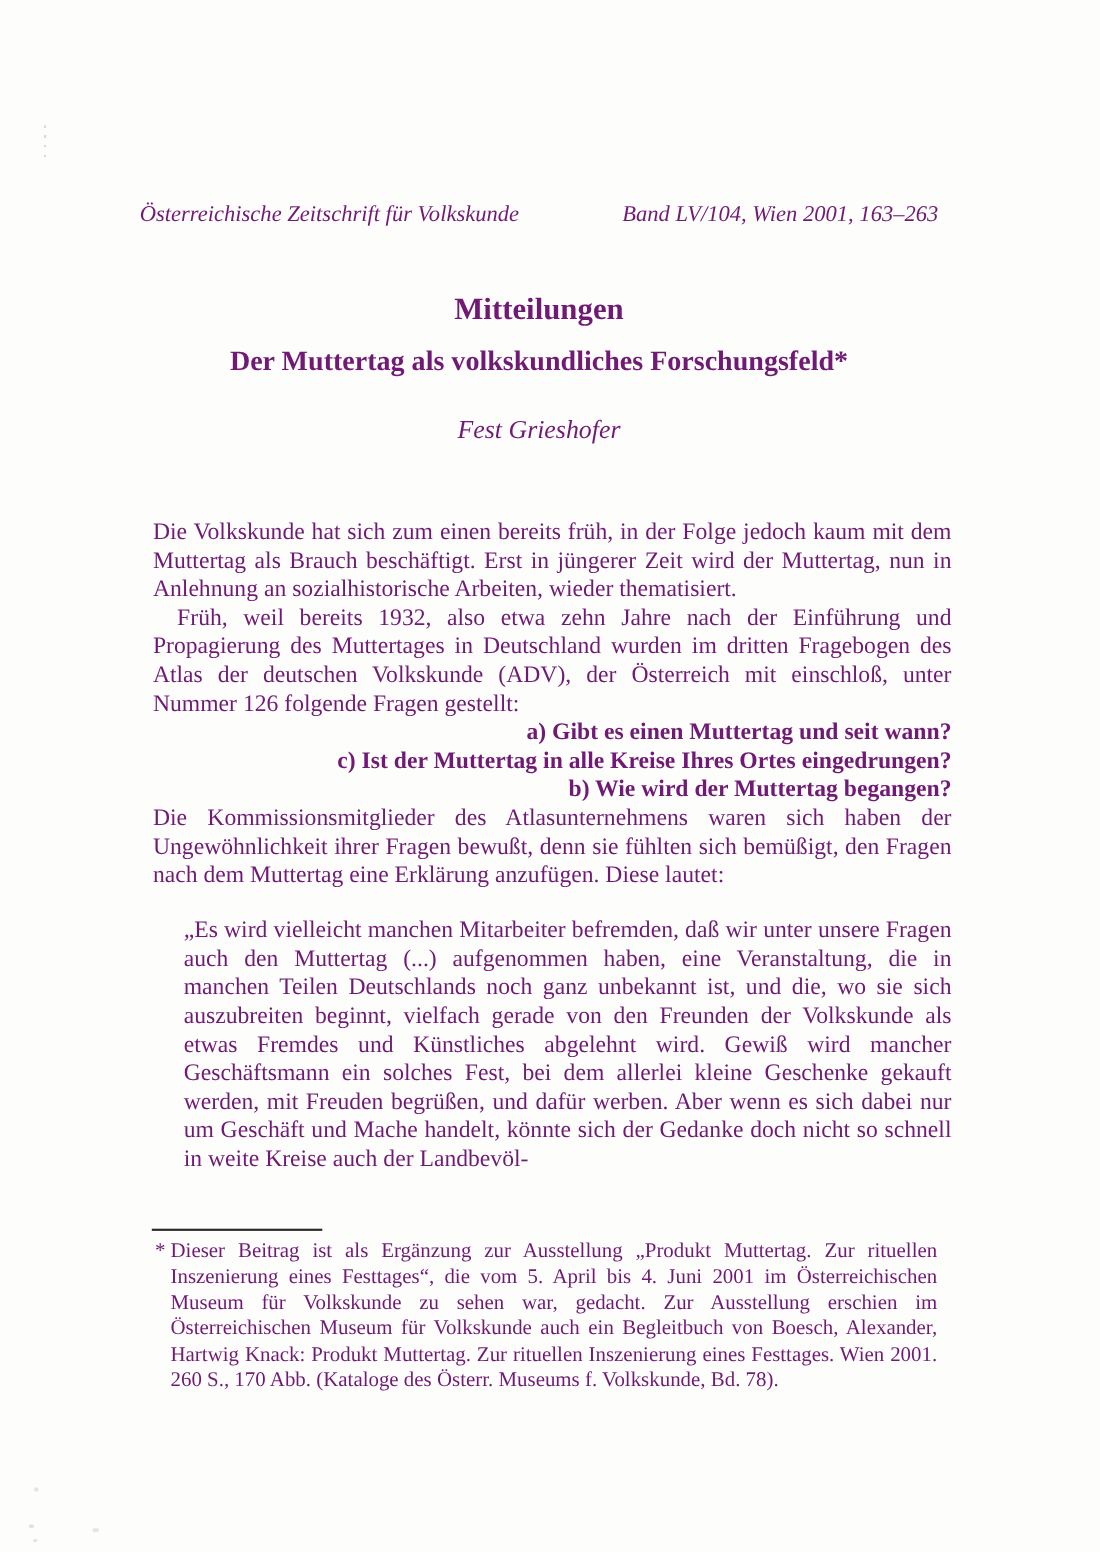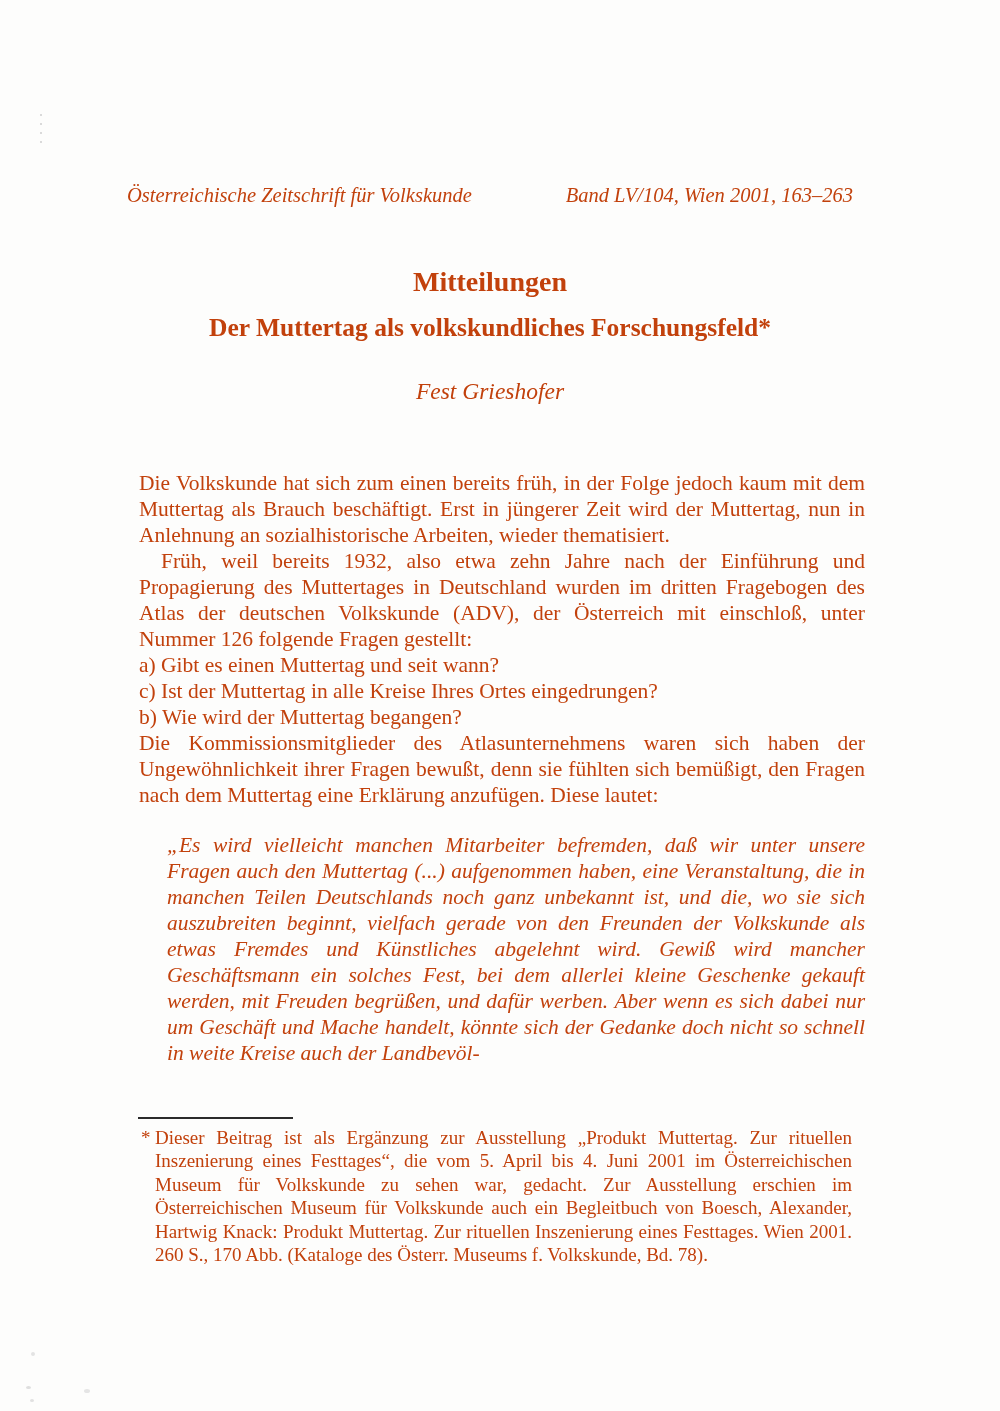--- a/index.html
+++ b/index.html
@@ -72,26 +72,26 @@
     line-height: 26px;
     text-align: justify;
   }
   .body-text p {
     margin: 0;
   }
   .para-indent {
     text-indent: 22px;
   }
   .qlist p {
-    text-align: left;
+    text-align: right;
+    font-weight: bold;
   }
   .block-quote {
     margin: 24px 0 0 28px !important;
     text-align: justify;
-    font-style: italic;
   }
   
   .fn-rule {
     position: absolute;
     top: 1117px;
     left: 138px;
     width: 155px;
     height: 2px;
     background: #2b2b2b;
   }
@@ -122,21 +122,21 @@
     background: repeating-linear-gradient(to bottom, #dadada 0 2px, transparent 2px 9px);
   }
   .speck1 { left: 31px;  top: 1352px; width: 4px; height: 4px; background: #e3e3e3; border-radius: 50%; }
   .speck2 { left: 26px;  top: 1386px; width: 5px; height: 3px; background: #dedede; border-radius: 50%; }
   .speck3 { left: 30px;  top: 1399px; width: 4px; height: 3px; background: #e1e1e1; border-radius: 50%; }
   .speck4 { left: 84px;  top: 1389px; width: 6px; height: 4px; background: #e5e5e5; border-radius: 50%; }
 </style>
 </head>
 <body>
 
-<div class="page" style="background: rgb(253, 253, 252); color: #c2410c;">
+<div class="page" style="background: rgb(253, 253, 252); color: #701a75;">
 
   <div class="running-head">
     <span>Österreichische Zeitschrift für Volkskunde</span>
     <span>Band LV/104, Wien 2001, 163–263</span>
   </div>
 
   <h1 class="section-title">Mitteilungen</h1>
 
   <h2 class="article-title">Der Muttertag als volkskundliches Forschungsfeld*</h2>
 

